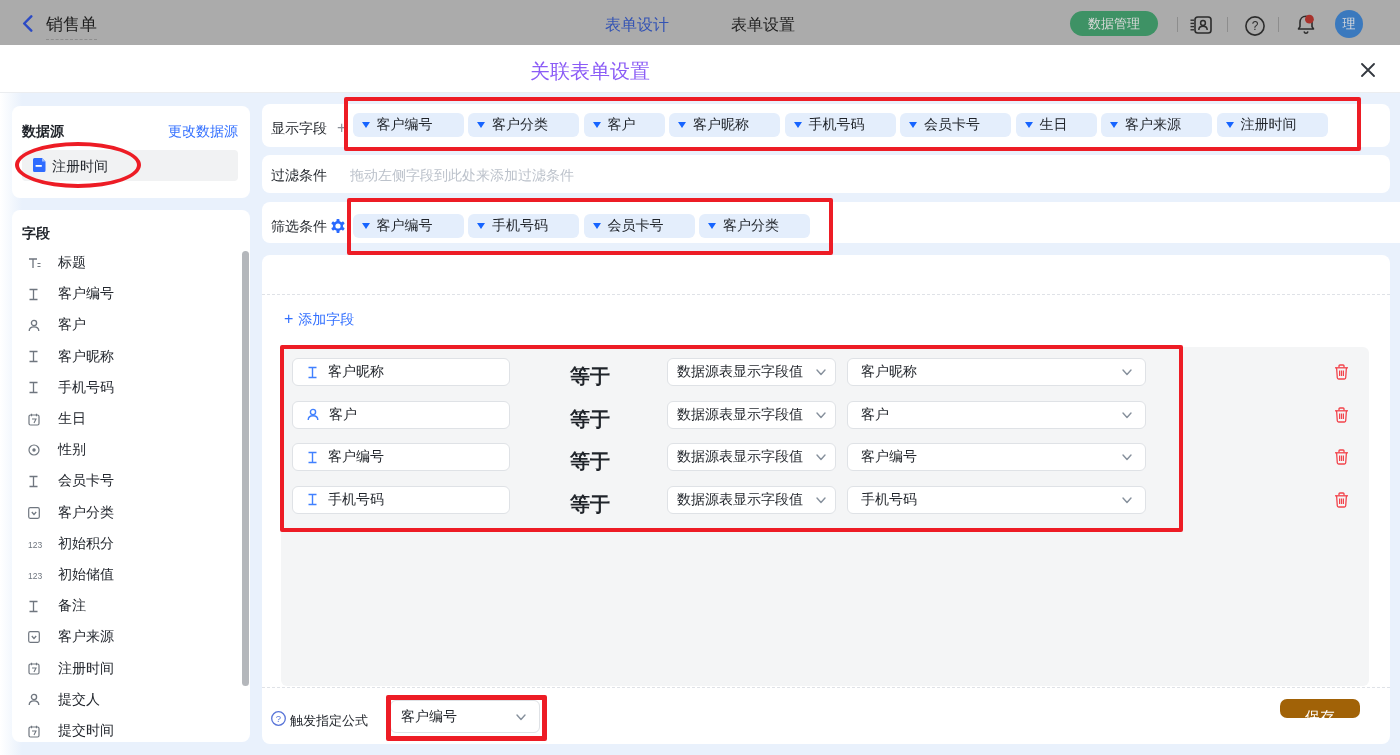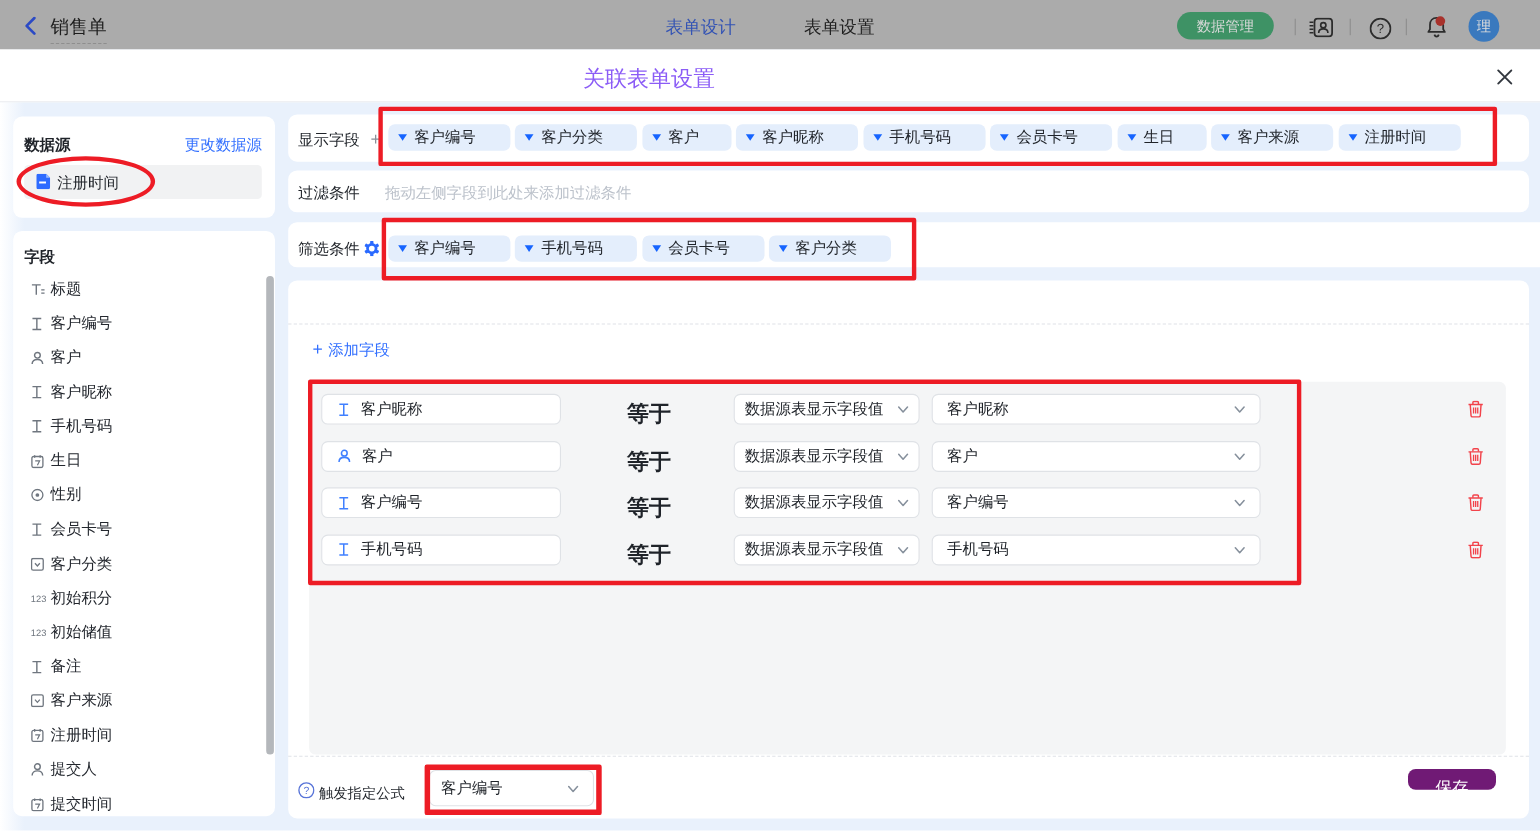--- a/index.html
+++ b/index.html
@@ -32,21 +32,21 @@
 
 
 .sbhead { font-size:14px; font-weight:bold; color:#1f2329; }
 #dslabel { position:absolute; left:22px; top:123px; }
 #dschange { position:absolute; left:168px; top:123px; font-size:14px; color:#3370ff; }
 #dsitem { position:absolute; left:22px; top:150px; width:216px; height:31px; background:#f1f2f3; border-radius:4px; }
 #dsitem span { position:absolute; left:30px; top:8px; font-size:14px; }
 #fieldlabel { position:absolute; left:22px; top:225px; }
 .fitem { position:absolute; left:31px; height:22px; display:flex; align-items:center; }
 .fitem .fic { width:18px; margin-left:-3px; display:flex; justify-content:flex-start; align-items:center; }
-.fitem .ftx { font-size:14px; color:#23272e; margin-left:0px; }
+.fitem .ftx { font-size:14px; color:#23272e; margin-left:12px; }
 #sscroll { position:absolute; left:242px; top:251px; width:7px; height:435px; background:#b4b7bb; border-radius:3.5px; }
 
 
 .rowlabel { position:absolute; left:9px; font-size:14px; color:#1f2329; }
 .tagrow { position:absolute; left:90.5px; display:flex; }
 .tag { height:24px; background:#e4eefc; border-radius:6px; display:flex; align-items:center; padding-left:9px; margin-right:4.5px; font-size:14px; color:#1f2329; }
 .tag .tri { width:0; height:0; border-left:4.5px solid transparent; border-right:4.5px solid transparent; border-top:6px solid #1664ff; margin-right:7px; }
 .w4 { width:111px; } .w2 { width:81px; }
 
 
@@ -61,21 +61,21 @@
 .eq { position:absolute; left:308px; top:5px; font-size:20px;font-weight:bold; }
 .dd { position:absolute; top:0; height:28px; background:#fff; border:1px solid #dfe2e6; border-radius:6px; display:flex; align-items:center; font-size:14px; justify-content:space-between; }
 .dd1 { left:405px; width:169px; padding:0 8px 0 9px; }
 .dd2 { left:585px; width:299px; padding:0 12px 0 13px; }
 .trash { position:absolute; left:1072px; top:6px; }
 
 
 #qicon { position:absolute; left:9px; top:456px; }
 #trigger { position:absolute; left:28px; top:457px; font-size:13px; color:#1f2329; }
 #bdd { position:absolute; left:128px; top:445px; width:150px; height:33px; background:#fff; border:1px solid #dfe2e6; border-radius:6px; display:flex; align-items:center; justify-content:space-between; padding:0 12px 0 10px; font-size:14px; }
-#save { position:absolute; left:1018px; top:444px; width:80px; height:19px; background:#701a75; border-radius:7px; color:#fff; font-size:15px; text-align:center; line-height:36px; }
+#save { position:absolute; left:1018px; top:444px; width:80px; height:19px; background:#a16207; border-radius:7px; color:#fff; font-size:15px; text-align:center; line-height:36px; }
 
 
 .redrect { position:absolute; border:3px solid #ed1c25; border-radius:2px; z-index:50; }
 #rrA { left:343.5px; top:96.5px; width:1017px; height:54px; border-width:4px; }
 #rrC { left:347px; top:197.5px; width:486px; height:57.5px; border-width:4px; }
 #rrD { left:280px; top:344.5px; width:903px; height:187px; border-width:4px; }
 #rrE { left:385.5px; top:695px; width:161.5px; height:46px; border-width:5px; }
 #rellipse { position:absolute; left:15px; top:142px; width:126px; height:46px; border:4px solid #ed1c25; border-radius:50%; z-index:50; }
 </style>
 </head>

